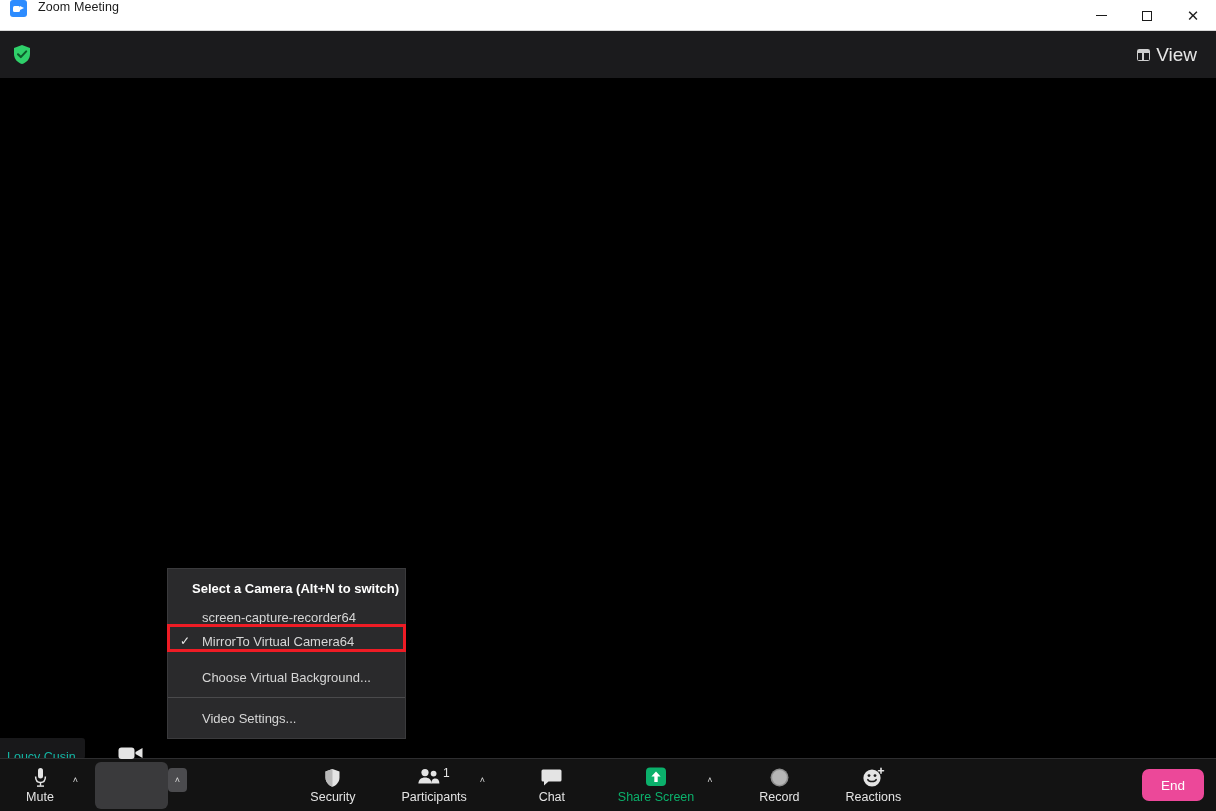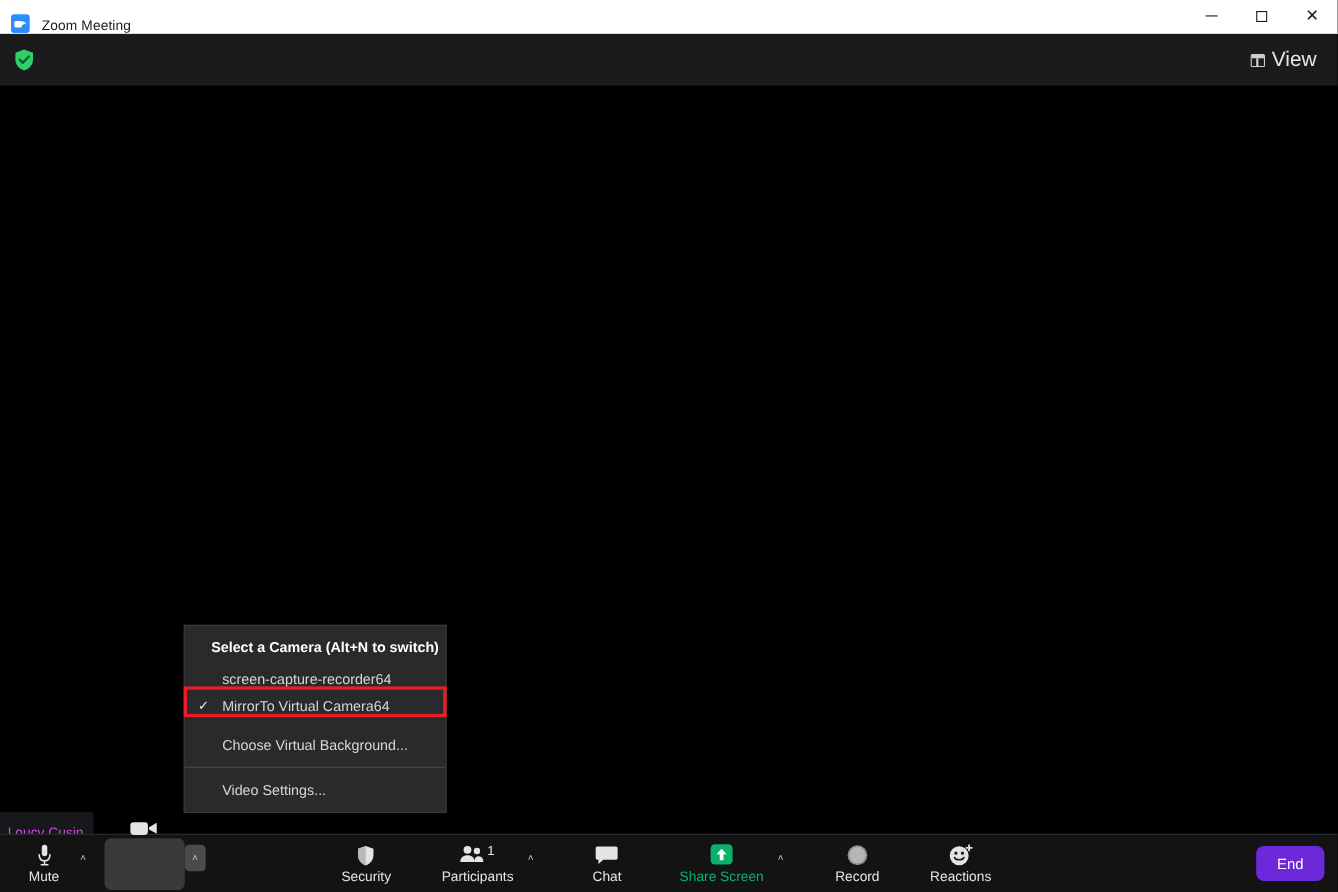--- a/index.html
+++ b/index.html
@@ -2,21 +2,21 @@
 <html><head>
 <meta charset="utf-8">
 <style>
   * { margin:0; padding:0; box-sizing:border-box; }
   html,body { width:1216px; height:811px; background:#000; overflow:hidden; }
   body { font-family:"Liberation Sans", sans-serif; -webkit-font-smoothing:antialiased; }
 
   
   .titlebar{
     position:absolute; left:0; top:0; width:1216px; height:31px;
-    background:#ffffff; display:flex; align-items:flex-end;
+    background:#ffffff; display:flex; align-items:flex-start;
     border-bottom:1px solid #d8d8d8;
   }
   .tb-icon{ width:17px; height:17px; margin-left:10px; border-radius:3px;
     background:#2d8cff; position:relative; flex:none; }
   .tb-icon::before{ content:""; position:absolute; left:3px; top:5.5px;
     width:7px; height:6px; background:#fff; border-radius:1.5px; }
   .tb-icon::after{ content:""; position:absolute; left:10px; top:6px;
     width:0; height:0; border-top:2.5px solid transparent;
     border-bottom:2.5px solid transparent; border-left:4px solid #fff; }
   .tb-title{ margin-left:11px; font-size:12.5px; color:#1b1b1b; letter-spacing:.1px; }
@@ -43,21 +43,21 @@
     right:0; height:3.5px; background:#cfcfcf; }
   .view-ico::after{ content:""; position:absolute; left:4.1px; top:3.5px;
     width:1.6px; bottom:0; background:#cfcfcf; }
 
   
   .stage{ position:absolute; left:0; top:78px; width:1216px; height:680px;
     background:#000; }
 
   .name-tag{
     position:absolute; left:0; top:738px; height:21px;
-    background:#1e1e20cc; color:#d946ef; font-size:12.5px;
+    background:#1e1e20cc; color:#14b8a6; font-size:12.5px;
     display:flex; align-items:center; padding:16px 9px 0 7px; border-radius:0 3px 3px 0;
   }
 
   
   .menu{
     position:absolute; left:167px; top:568px; width:239px;
     background:#2a2a2c; border:1px solid #3a3a3c;
     box-shadow:0 3px 14px rgba(0,0,0,.6); padding:4px 0 0 0;
   }
   .menu-header{
@@ -99,21 +99,21 @@
     width:19px; height:24px; display:flex; align-items:center;
     justify-content:center; color:#d9d9d9; font-size:9px; border-radius:4px;
     align-self:flex-start; margin-top:6px;
   }
   .caret.lit{ background:#4b4b4e; }
   .grp{ display:flex; align-items:center; }
 
   .left-grp{ margin-left:14px; display:flex; align-items:center; gap:0; }
   .mid-grp{ margin:0 auto; display:flex; align-items:center; gap:34px; }
   .end-btn{
-    margin-left:auto; margin-right:12px; background:#6d28d9; color:#fff;
+    margin-left:auto; margin-right:12px; background:#ec4899; color:#fff;
     font-size:13.5px; width:62px; height:32px; border-radius:7px;
     display:flex; align-items:center; justify-content:center; font-weight:500;
   }
 </style>
 </head>
 <body>
 
 <div class="titlebar">
   <div class="tb-icon"></div>
   <div class="tb-title">Zoom Meeting</div>

